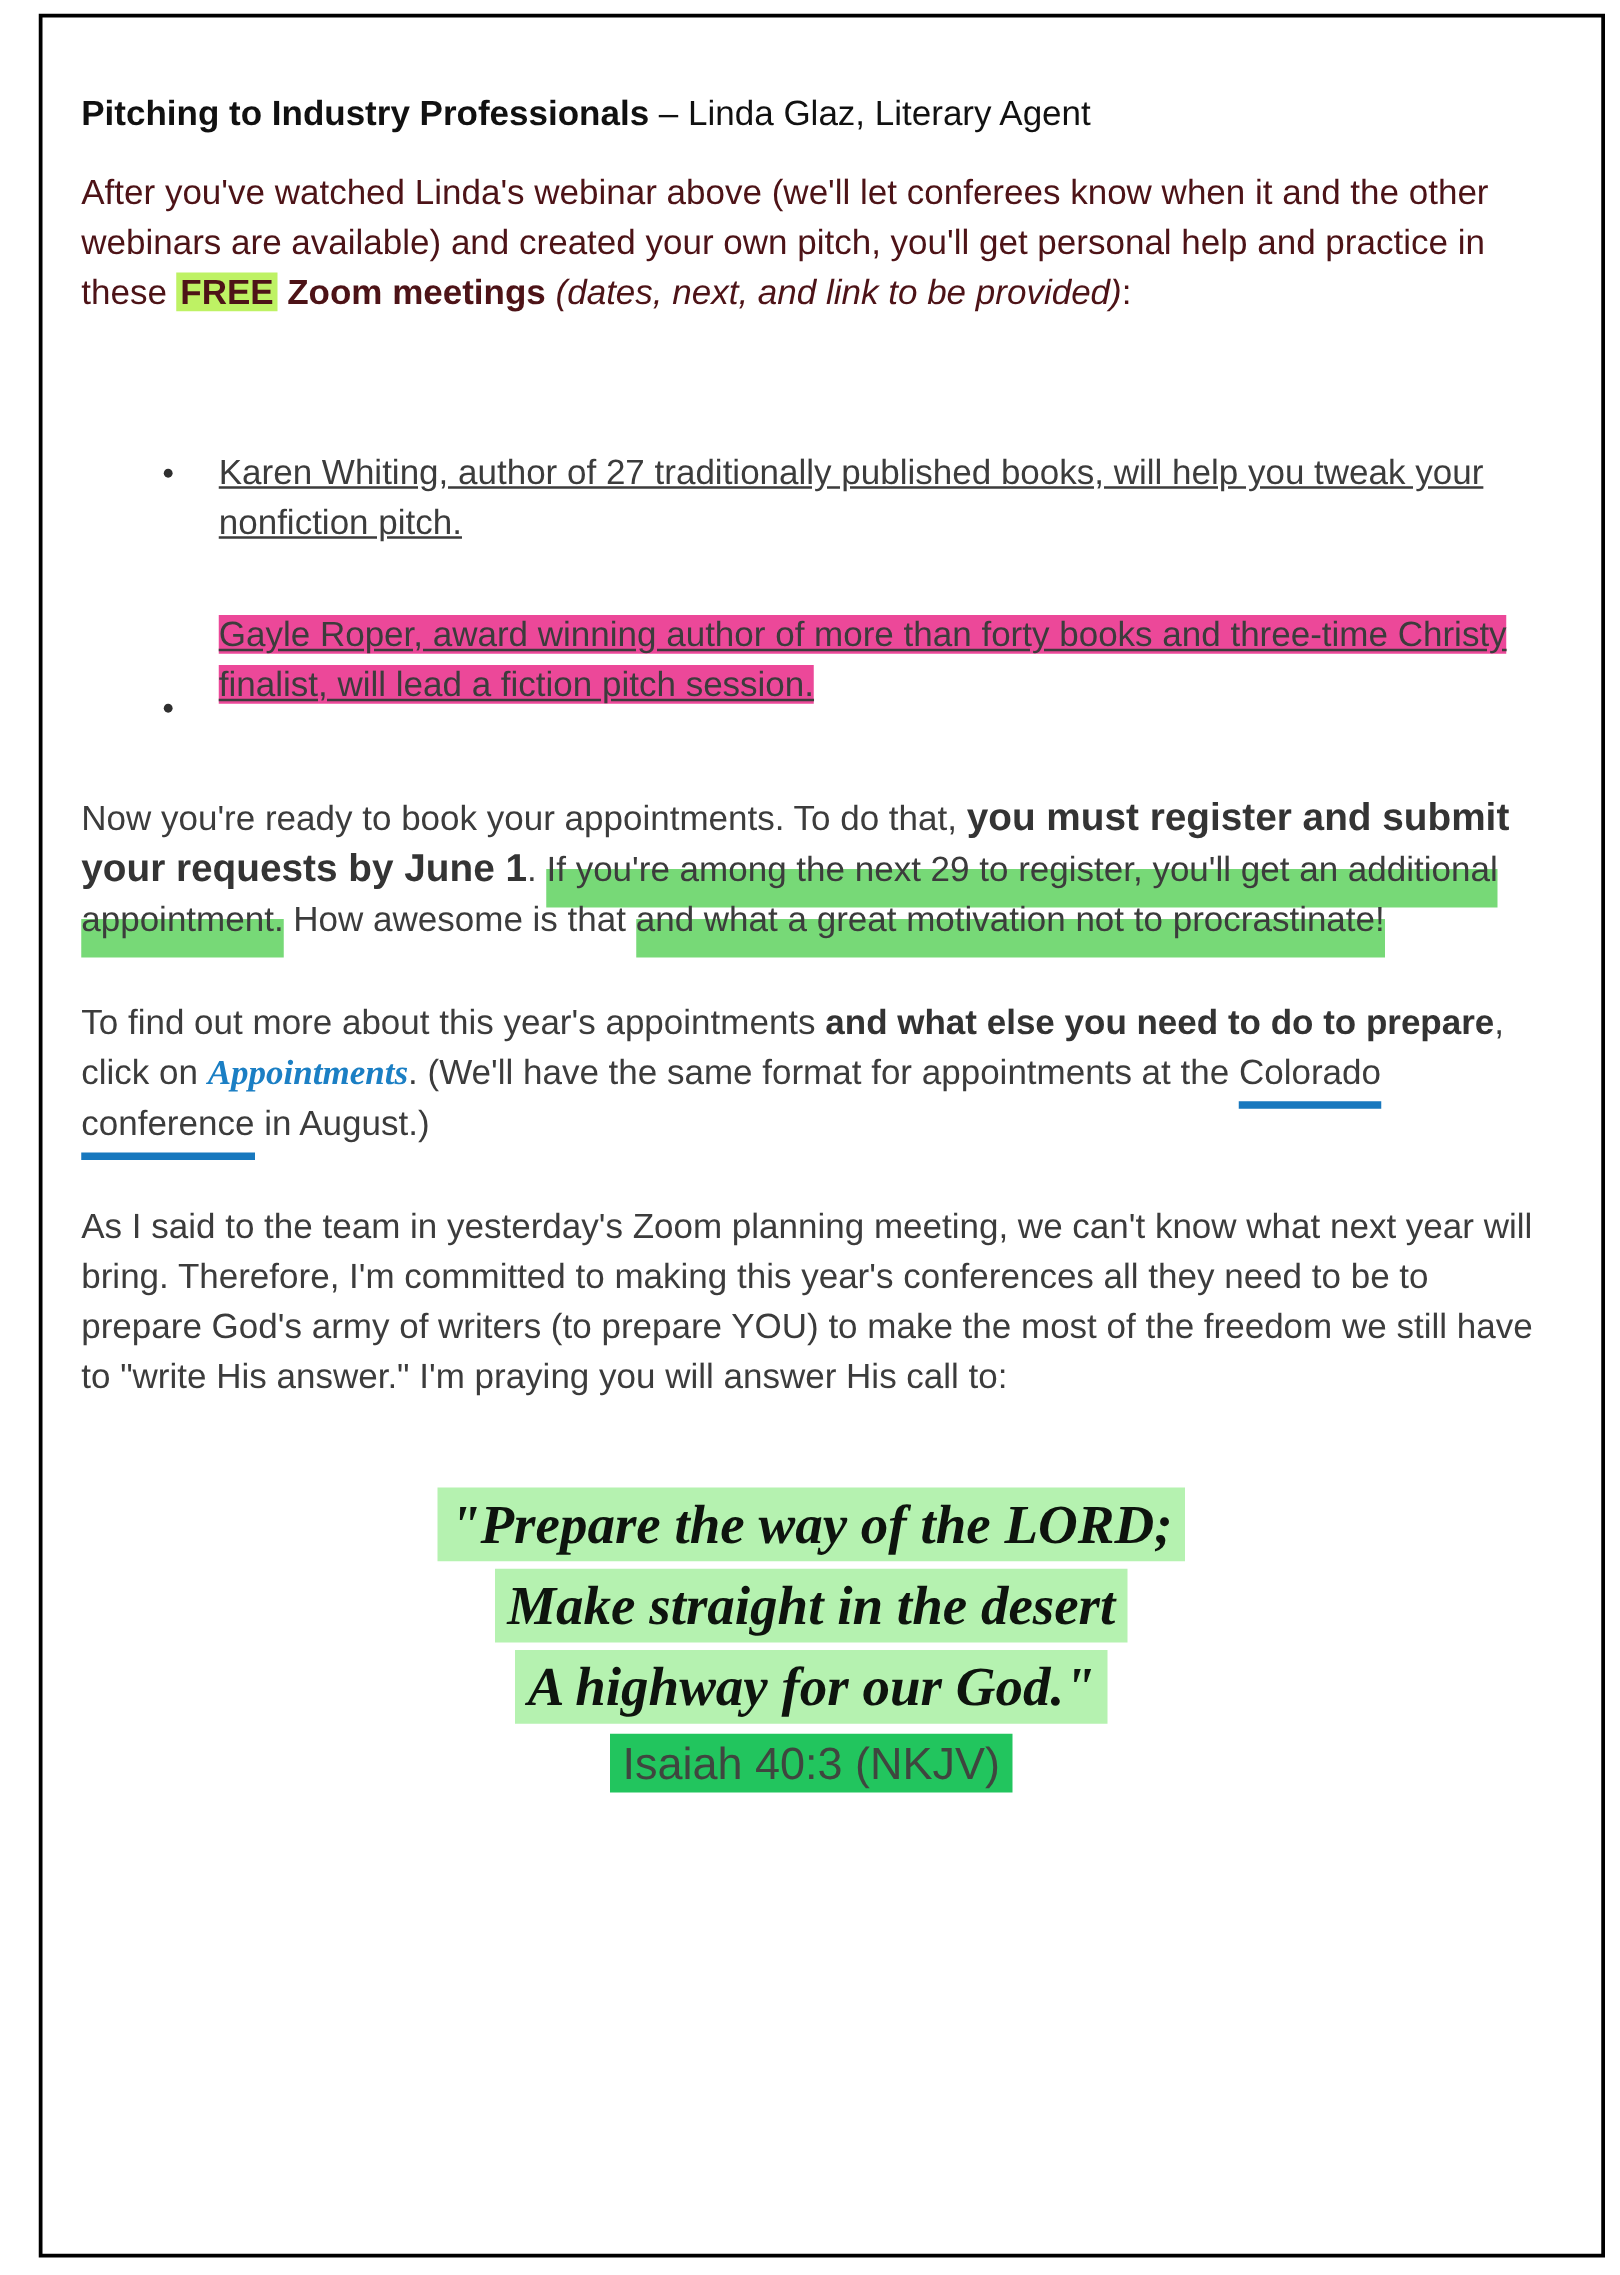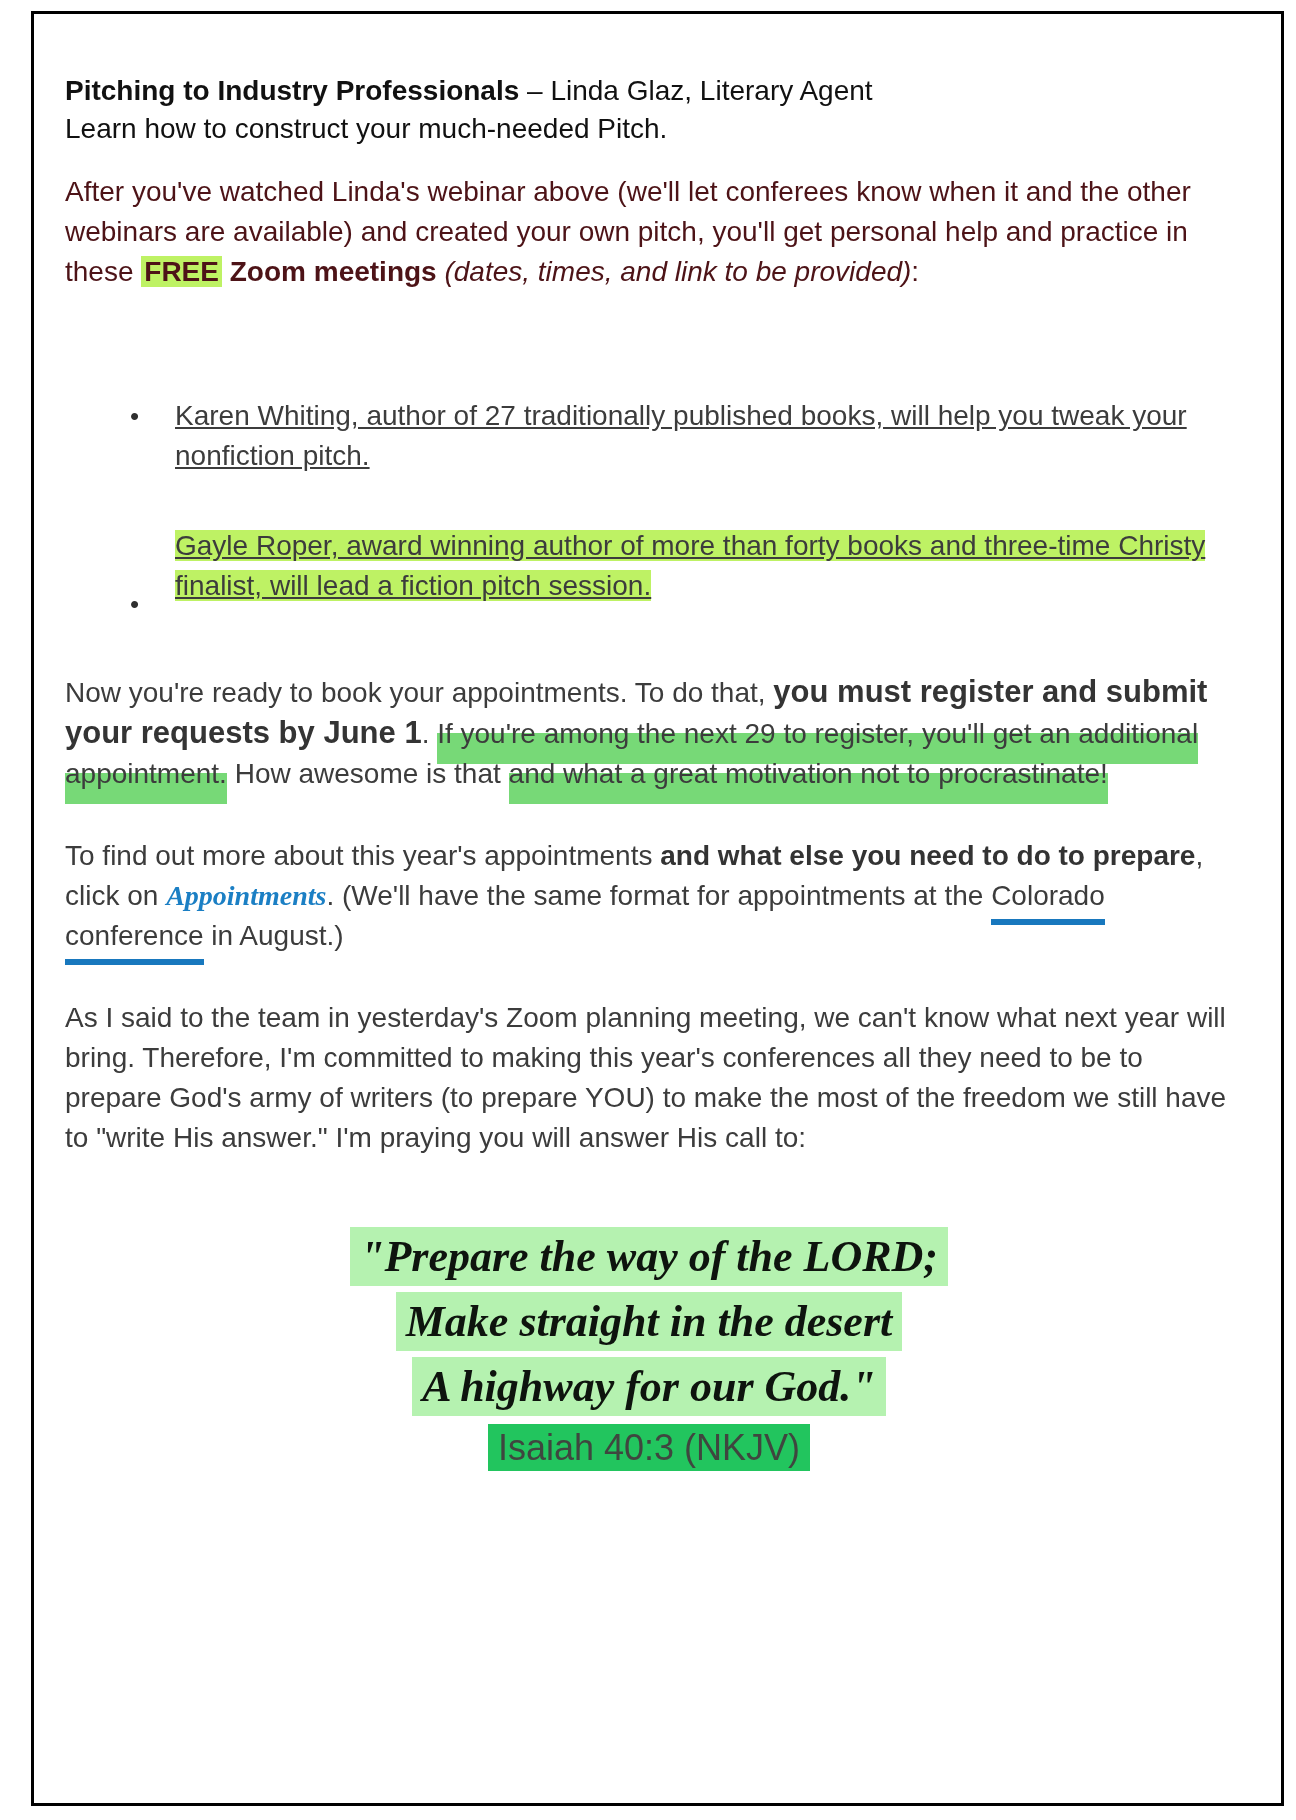--- a/index.html
+++ b/index.html
@@ -26,21 +26,21 @@
   .intro .italic { font-style:italic; }
 
   .bullet { display:flex; padding-left:65px; }
   .bullet-marker {
     width:45px; flex:0 0 45px; color:#2f2f2f; font-size:26px; line-height:40px;
   }
   .bullet-body { flex:1; font-size:28px; line-height:40px;text-decoration:underline; }
   .bullet-karen { margin-bottom:50px; }
   .bullet-gayle { margin-bottom:66px; }
   .bullet-gayle .bullet-marker { align-self:flex-end; position:relative; top:18px; }
-  .bullet-gayle .bullet-body span { background:#bef264;text-align:center; }
+  .bullet-gayle .bullet-body span { background:#ec4899;text-align:center; }
 
   .prepared { margin-bottom:62px !important; }
 
   .register { line-height:46px; margin-bottom:42px !important; }
   .register .bold { font-weight:bold; font-size:31px; color:#343434; }
   .hl-green {
     background-image:linear-gradient(to bottom, rgba(0,0,0,0) 15px, #77d977 15px);
     padding-bottom:15px;
     -webkit-box-decoration-break:clone; box-decoration-break:clone;
   }
@@ -67,23 +67,23 @@
     font-family:"Liberation Sans", sans-serif; font-size:36px; line-height:58px; color:#3f463f;
   }
   .quote-ref span { background:#22c55e; padding:3px 10px; }
 </style>
 </head>
 <body>
 
 <div class="canvas">
   <div class="frame">
 
-    <div class="heading"><span class="bold">Pitching to Industry Professionals</span><span> – Linda Glaz, Literary Agent</span><br><span>Learn how to construct your much-needed Pitch.</span></div>
+    <div class="heading"><span class="bold">Pitching to Industry Professionals</span><span> – Linda Glaz, Literary Agent</span><br></div>
 
-    <p class="body intro"><span>After you've watched Linda's webinar above (we'll let conferees know when it and the other webinars are available) and created your own pitch, you'll get personal help and practice in these </span><span class="free">FREE</span><span class="bold"> Zoom meetings </span><span class="italic">(dates, times, and link to be provided)</span><span>:</span></p>
+    <p class="body intro"><span>After you've watched Linda's webinar above (we'll let conferees know when it and the other webinars are available) and created your own pitch, you'll get personal help and practice in these </span><span class="free">FREE</span><span class="bold"> Zoom meetings </span><span class="italic">(dates, next, and link to be provided)</span><span>:</span></p>
 
     <div class="bullet bullet-karen">
       <span class="bullet-marker">•</span>
       <div class="bullet-body">Karen Whiting, author of 27 traditionally published books, will help you tweak your nonfiction pitch.</div>
     </div>
 
     <div class="bullet bullet-gayle">
       <span class="bullet-marker">•</span>
       <div class="bullet-body"><span>Gayle Roper, award winning author of more than forty books and three-time Christy finalist, will lead a fiction pitch session.</span></div>
     </div>

